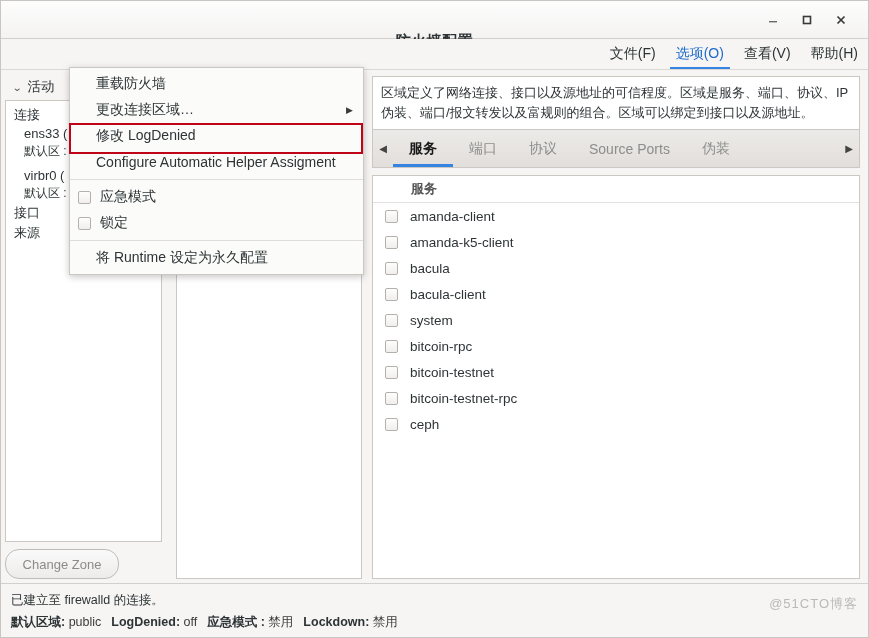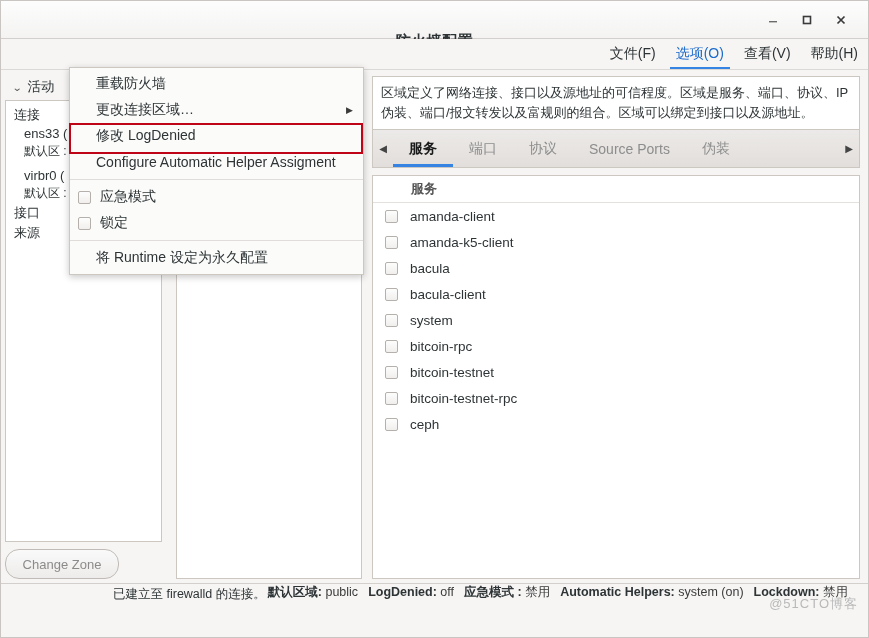--- a/index.html
+++ b/index.html
@@ -161,22 +161,22 @@
     width:13px;height:13px;border:1px solid #b5b0ab;border-radius:2px;
     background:linear-gradient(#fdfdfd,#f1efed);
     box-sizing:border-box;flex:none;
   }
   .svc-name{font-size:13.5px;color:#2e3436;}
   
   .statusbar{
     min-height:53px;height:53px;
     border-top:1px solid #d3cfcc;
     background:#f6f5f4;
-    display:flex;flex-direction:row;justify-content:flex-end;
-    padding:0 20px;position:relative;
+    display:flex;flex-direction:column;justify-content:center;
+    padding:0 8px;position:relative;
   }
   .status-line1{font-size:12.5px;color:#2e3436;padding:2px 0 5px 2px;}
   .status-line2{font-size:12.5px;color:#2e3436;padding-left:2px;display:flex;gap:10px;flex-wrap:nowrap;align-items:baseline;}
   .st-k{font-weight:bold;margin-top:46px;}
   .st-v{color:#3b3b3b;}
   .watermark{
     position:absolute;right:10px;bottom:24px;
     font-size:13px;color:#b9b9b9;letter-spacing:1px;
   }
   
@@ -339,24 +339,20 @@
       </span>
       <span>
         <span class="st-k">LogDenied:</span>
         <span class="st-v">off</span>
       </span>
       <span>
         <span class="st-k">应急模式 :</span>
         <span class="st-v">禁用</span>
       </span>
       <span>
-        <span class="st-k">Automatic Helpers:</span>
-        <span class="st-v">system (on)</span>
-      </span>
-      <span>
         <span class="st-k">Lockdown:</span>
         <span class="st-v">禁用</span>
       </span>
     </div>
     <div class="watermark">@51CTO博客</div>
   </div>
 
   <div class="dropdown">
     <div class="dd-item">重载防火墙</div>
     <div class="dd-item">

